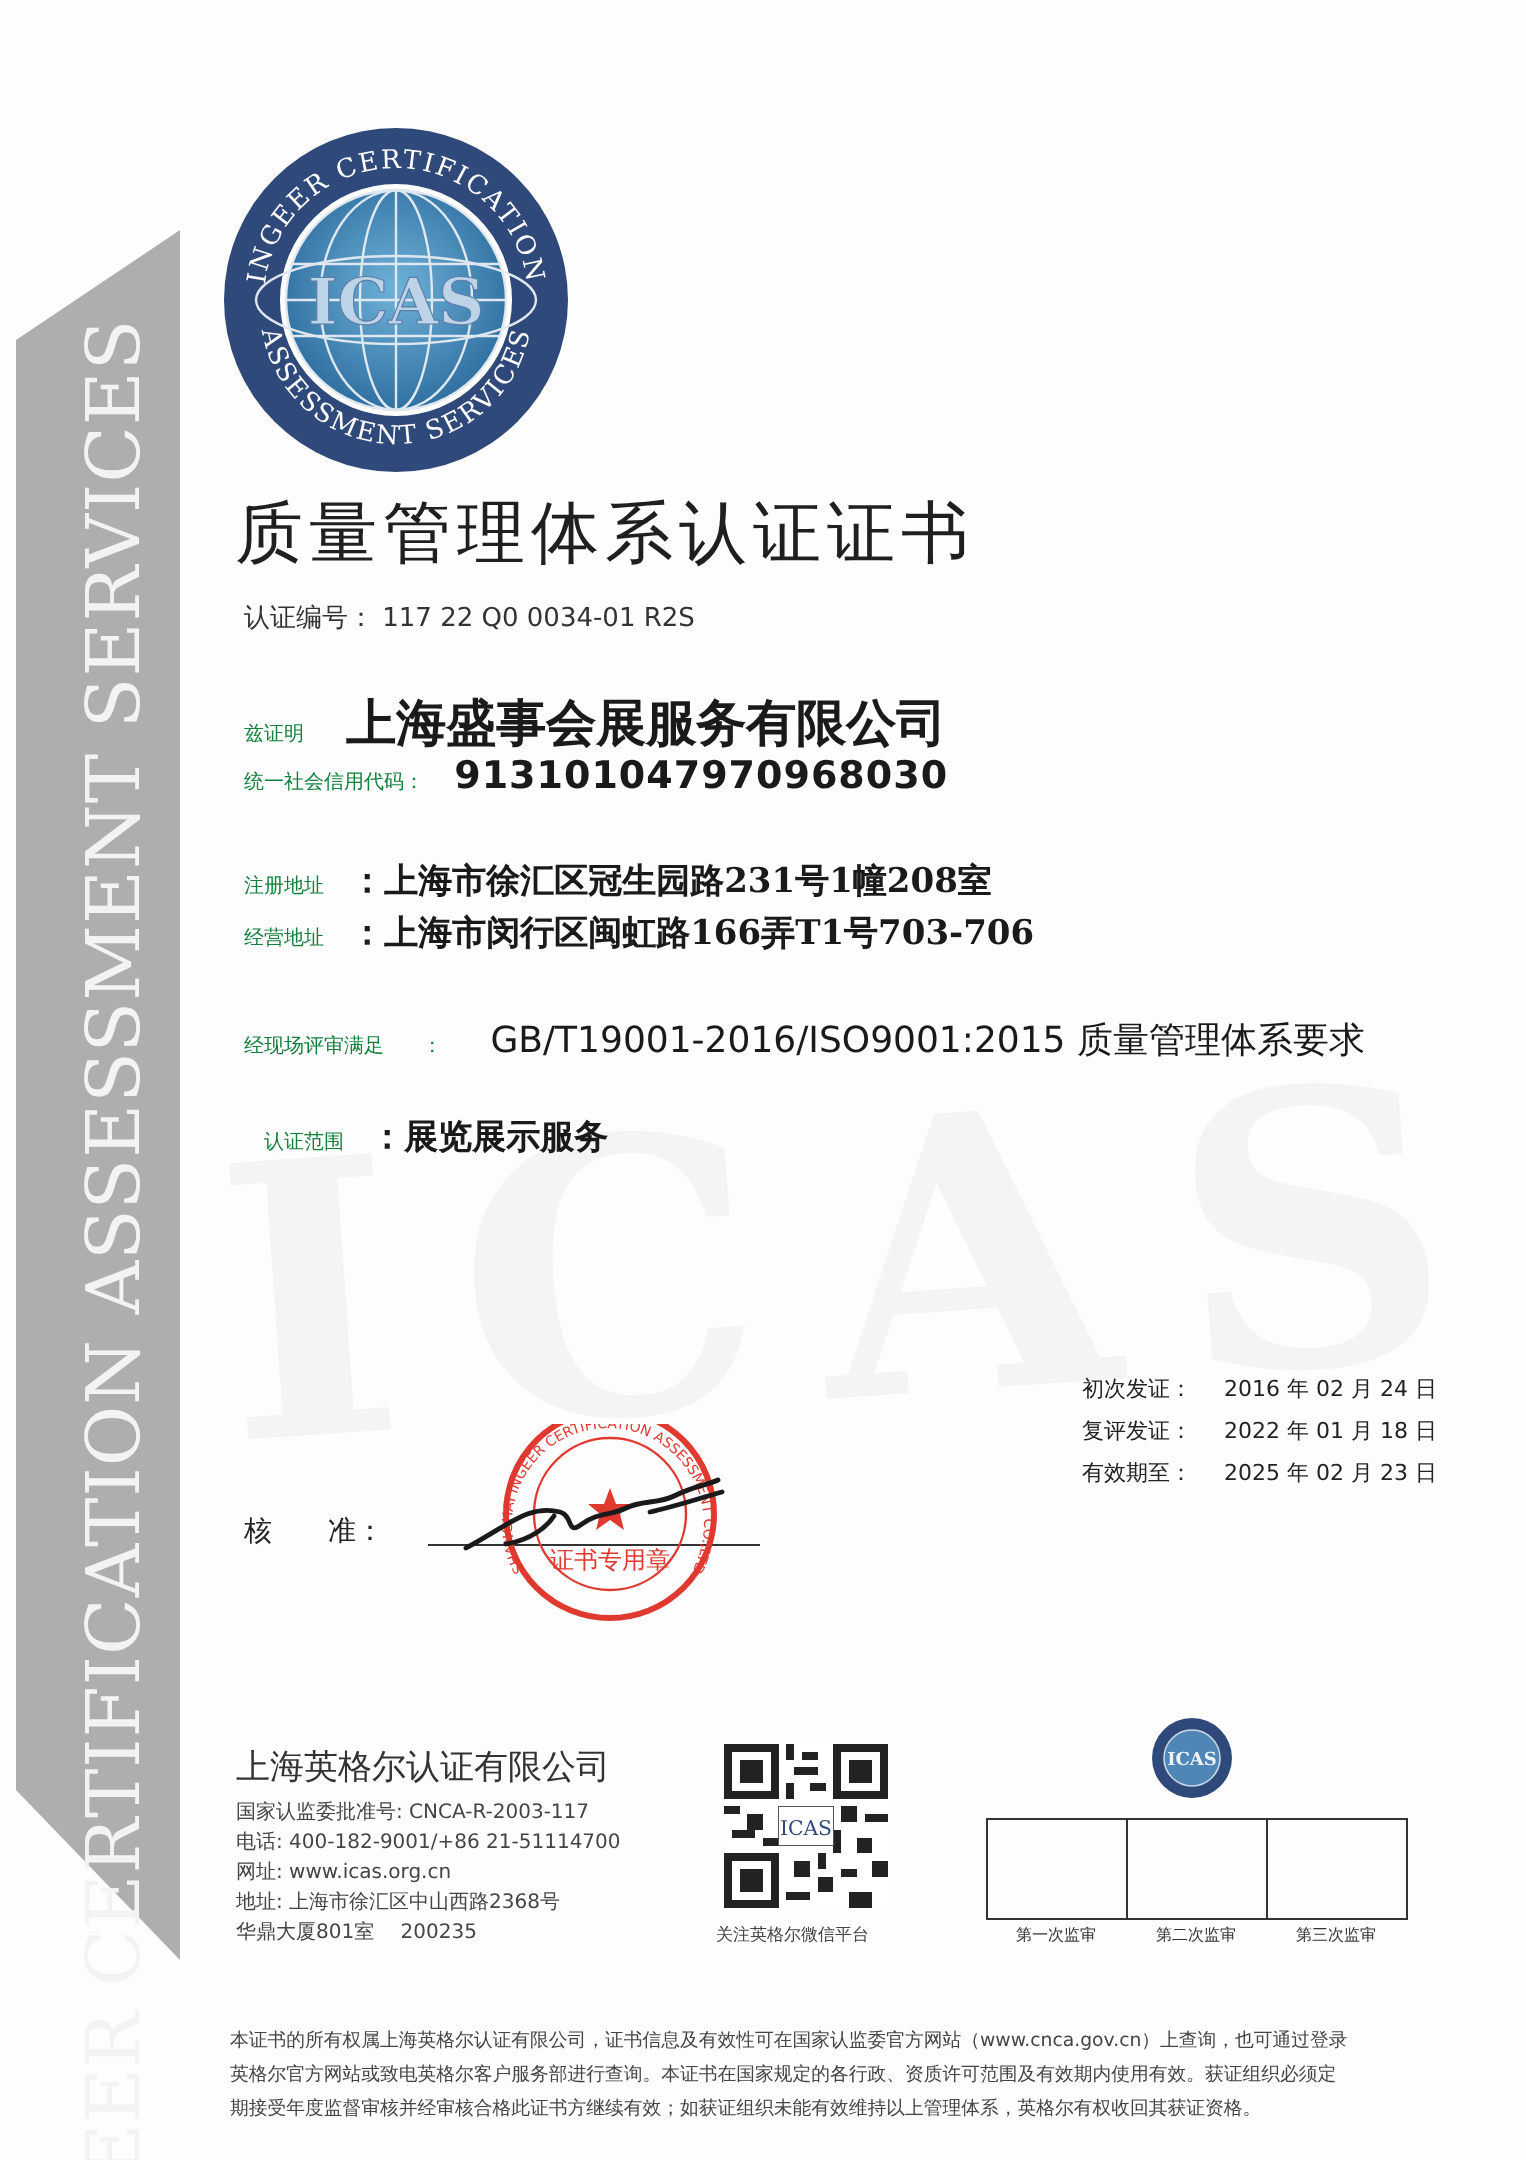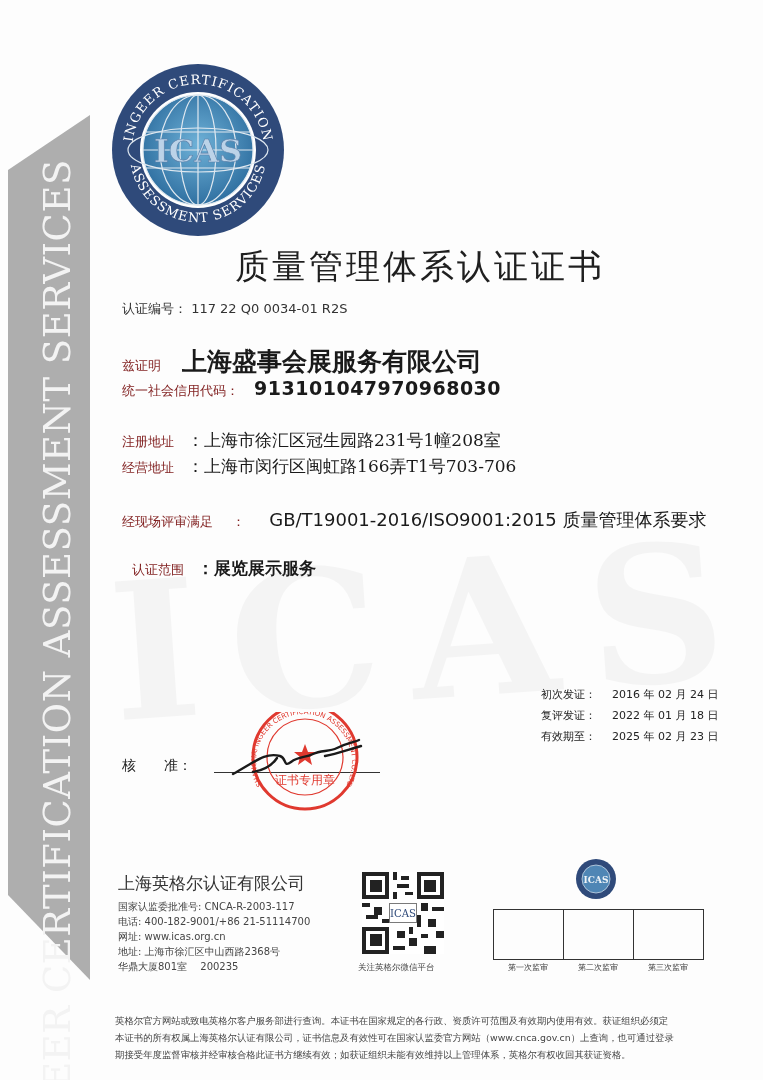--- a/index.html
+++ b/index.html
@@ -7,30 +7,30 @@
        font-family:"DejaVu Sans","Liberation Sans",sans-serif;color:#222;}
   .page{position:absolute;left:0;top:0;width:763px;height:1080px;background:#fdfdfd;}
   .band{position:absolute;left:8px;top:115px;width:82px;height:865px;}
   .band svg{position:absolute;left:0;top:0;}
   .band-text{position:absolute;left:49px;top:548px;transform:translate(-50%,-50%) rotate(-90deg);
        white-space:nowrap;font-family:"DejaVu Serif","Liberation Serif",serif;font-size:37px;
        letter-spacing:0.5px;color:#f3f3f3;}
   .watermark{position:absolute;left:110px;top:520px;font-family:"DejaVu Serif","Liberation Serif",serif;
        font-size:190px;font-weight:bold;color:rgba(0,0,0,0.035);letter-spacing:30px;transform:rotate(-4deg);}
   .logo{position:absolute;left:110px;top:62px;width:176px;height:176px;}
-  .title{position:absolute;left:0;width:605px;top:244px;text-align:right;font-size:34px;letter-spacing:3px;color:#1f1f1f;}
+  .title{position:absolute;left:0;width:605px;top:244px;text-align:center;font-size:34px;letter-spacing:3px;color:#1f1f1f;}
   .row{position:absolute;white-space:nowrap;}
-  .lbl{font-size:13px;color:#7f1d1d;}
+  .lbl{font-size:10px;color:#15803d;}
   .certno{left:122px;top:300px;font-size:13px;color:#333;}
   .company{left:122px;top:345px;}
   .company .big{font-family:"DejaVu Serif","Liberation Serif",serif;font-weight:bold;font-size:25px;color:#1a1a1a;margin-left:16px;}
   .credit{left:122px;top:377px;}
   .credit .val{font-size:19px;font-weight:bold;color:#1a1a1a;margin-left:10px;letter-spacing:0.5px;}
   .addr{left:122px;}
-  .addr .val{font-family:"DejaVu Serif","Liberation Serif",serif;font-weight:normal;font-size:17px;color:#1a1a1a;}
+  .addr .val{font-family:"DejaVu Serif","Liberation Serif",serif;font-weight:bold;font-size:17px;color:#1a1a1a;}
   .std{left:122px;top:508px;}
   .std .val{font-size:18px;color:#1a1a1a;margin-left:19px;}
   .scope{left:132px;top:557px;}
   .scope .val{font-family:"DejaVu Serif","Liberation Serif",serif;font-weight:bold;font-size:17px;color:#1a1a1a;}
   .dates{position:absolute;left:525px;top:684px;font-size:11px;color:#222;}
   .dates .d{display:flex;height:21px;align-items:center;text-align:center;}
   .dates .k{width:87px;}
   .approve{position:absolute;left:122px;top:757px;font-size:14px;color:#222;}
   .approve .line{position:absolute;left:92px;top:15px;width:166px;border-top:1px solid #333;}
   .seal{position:absolute;left:225px;top:712px;width:140px;height:100px;}
@@ -232,18 +232,18 @@
     <div class="cell"></div>
     <div class="cell"></div>
   </div>
   <div class="audit-lbl">
     <span>第一次监审</span>
     <span>第二次监审</span>
     <span>第三次监审</span>
   </div>
 
   <div class="footer">
+    <div>本证书的所有权属上海英格尔认证有限公司，证书信息及有效性可在国家认监委官方网站（www.cnca.gov.cn）上查询，也可通过登录</div>
     <div>英格尔官方网站或致电英格尔客户服务部进行查询。本证书在国家规定的各行政、资质许可范围及有效期内使用有效。获证组织必须定</div>
-    <div>本证书的所有权属上海英格尔认证有限公司，证书信息及有效性可在国家认监委官方网站（www.cnca.gov.cn）上查询，也可通过登录</div>
     <div>期接受年度监督审核并经审核合格此证书方继续有效；如获证组织未能有效维持以上管理体系，英格尔有权收回其获证资格。</div>
   </div>
 
 </div>
 
 </body></html>

